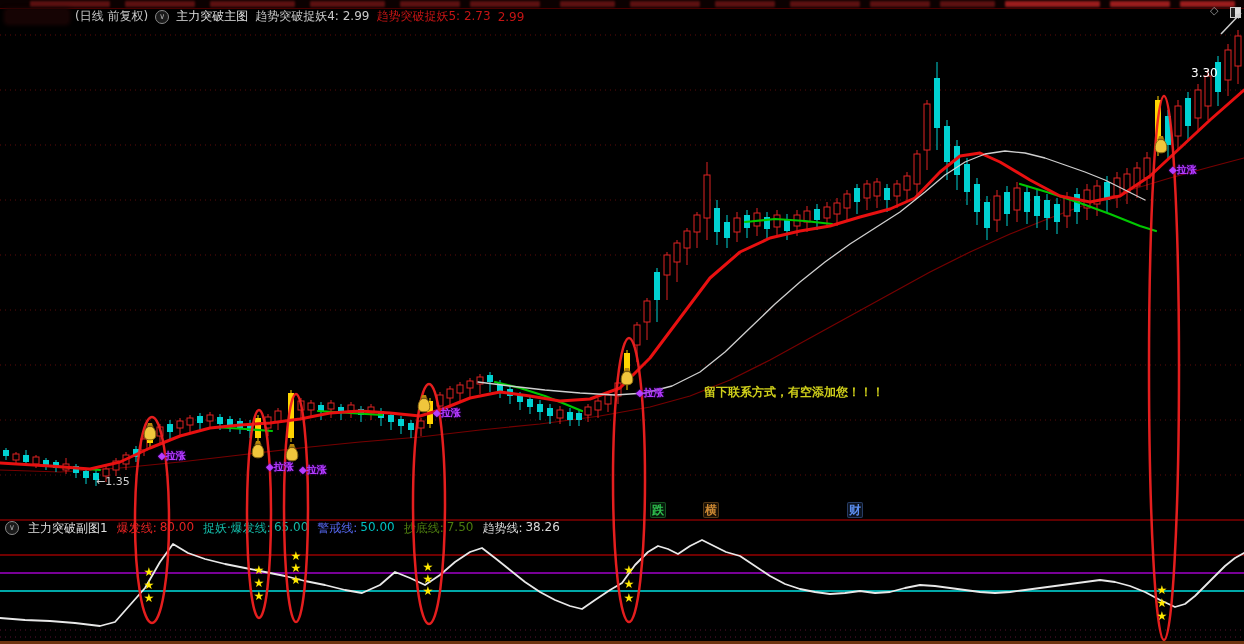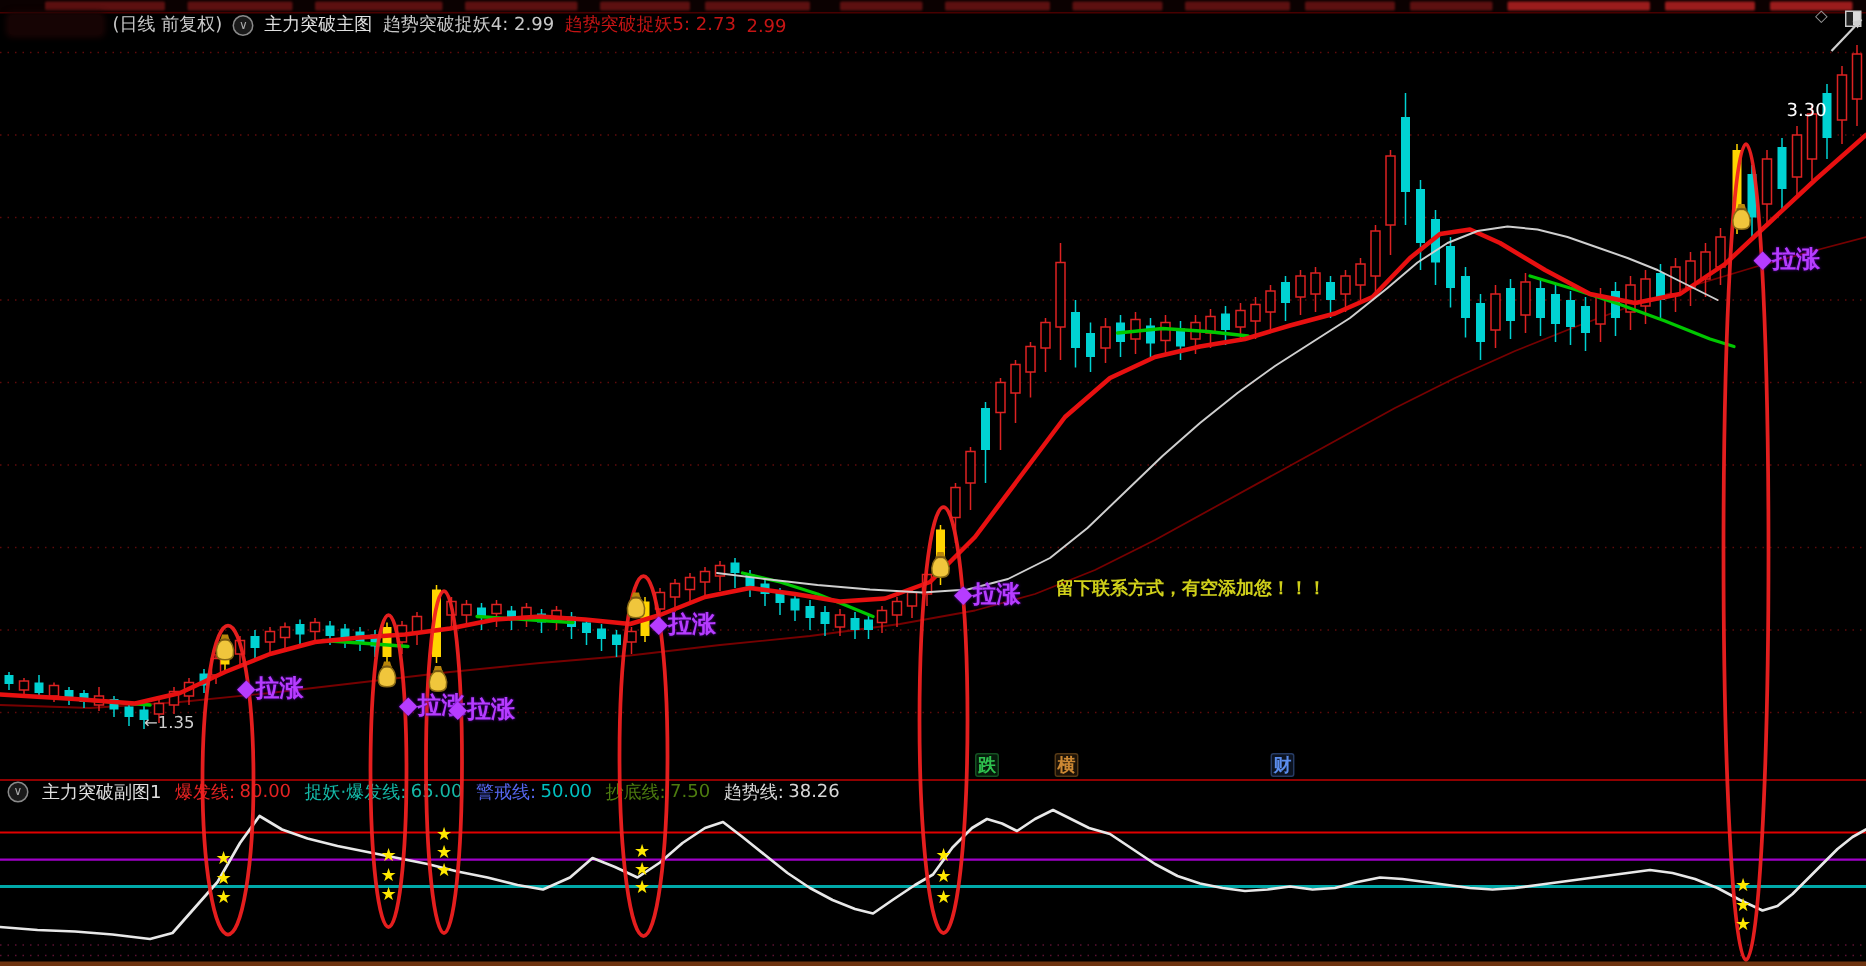--- a/index.html
+++ b/index.html
@@ -28,21 +28,21 @@
 
   
   #sub-header{left:5px;top:521px;height:14px;display:flex;align-items:center;gap:9px;
               font-size:12px;white-space:nowrap;}
   .pair{display:flex;gap:3px;}
   .c-burst{color:#e42222;} .c-zhuo{color:#14b8a6;} .c-warnl{color:#5566ee;}
   .c-warnv{color:#00c0c0;text-align:center;} .c-dip{color:#4d7c0f;} .c-trendl{color:#d8d8d8;}
 
   .kmark{position:absolute;z-index:2;font-size:12px;font-weight:bold;width:14px;height:14px;
          text-align:center;line-height:14px;border-radius:2px;}
-  #pull-labels span.pl{position:absolute;z-index:3;font-size:16px;color:#b63cff;font-weight:bold;
+  #pull-labels span.pl{position:absolute;z-index:3;font-size:10px;color:#b63cff;font-weight:bold;
          white-space:nowrap;text-shadow:0 0 2px #5a00aa;}
   #promo-msg{left:704px;top:384px;font-size:12px;font-weight:bold;color:#cfcf1a;z-index:2;}
   #low-label{left:96px;top:475px;font-size:11px;color:#cfcfcf;z-index:2;}
   #high-label{left:1191px;top:22px;font-size:12px;color:#ffffff;z-index:2;margin-top:44px;}
   #diamond-icon{left:1210px;top:4px;font-size:11px;color:#999;z-index:2;}
   #panel-icon{left:1230px;top:7px;width:9px;height:9px;border:1px solid #ccc;z-index:2;
               background:linear-gradient(90deg,#222 0 4px,#ddd 4px 100%);}
   #watermark{left:834px;top:591px;z-index:5;font-size:37px;font-weight:bold;color:#f7f7f7;
              white-space:nowrap;letter-spacing:1px;}
   #bottom-border{left:0;top:641px;width:1244px;height:3px;background:#6e3410;z-index:4;}

